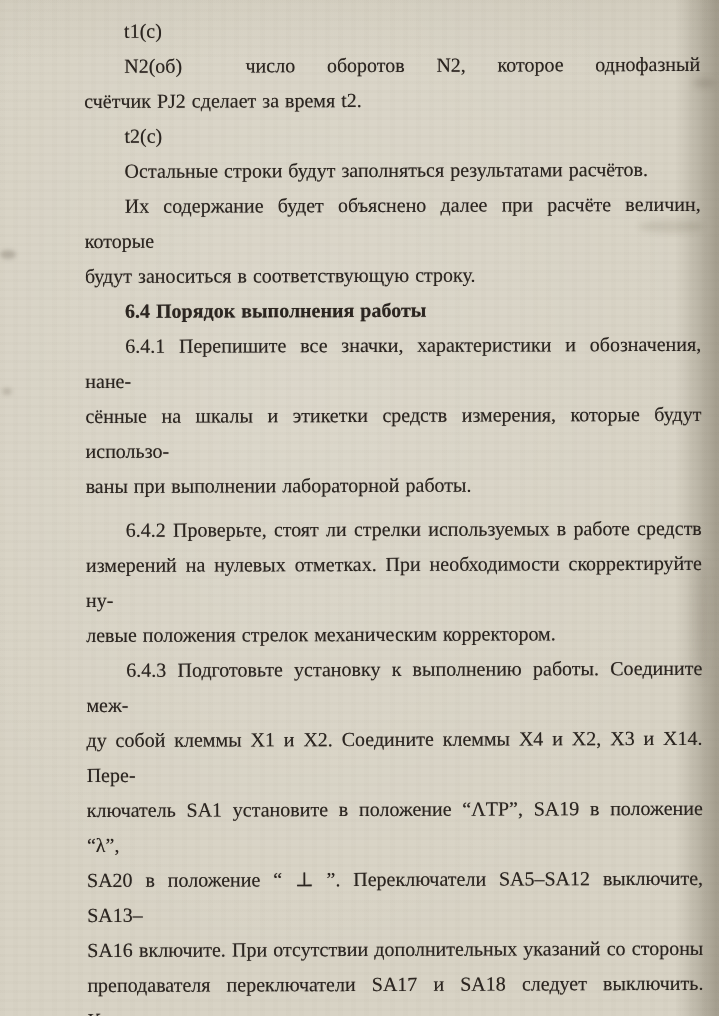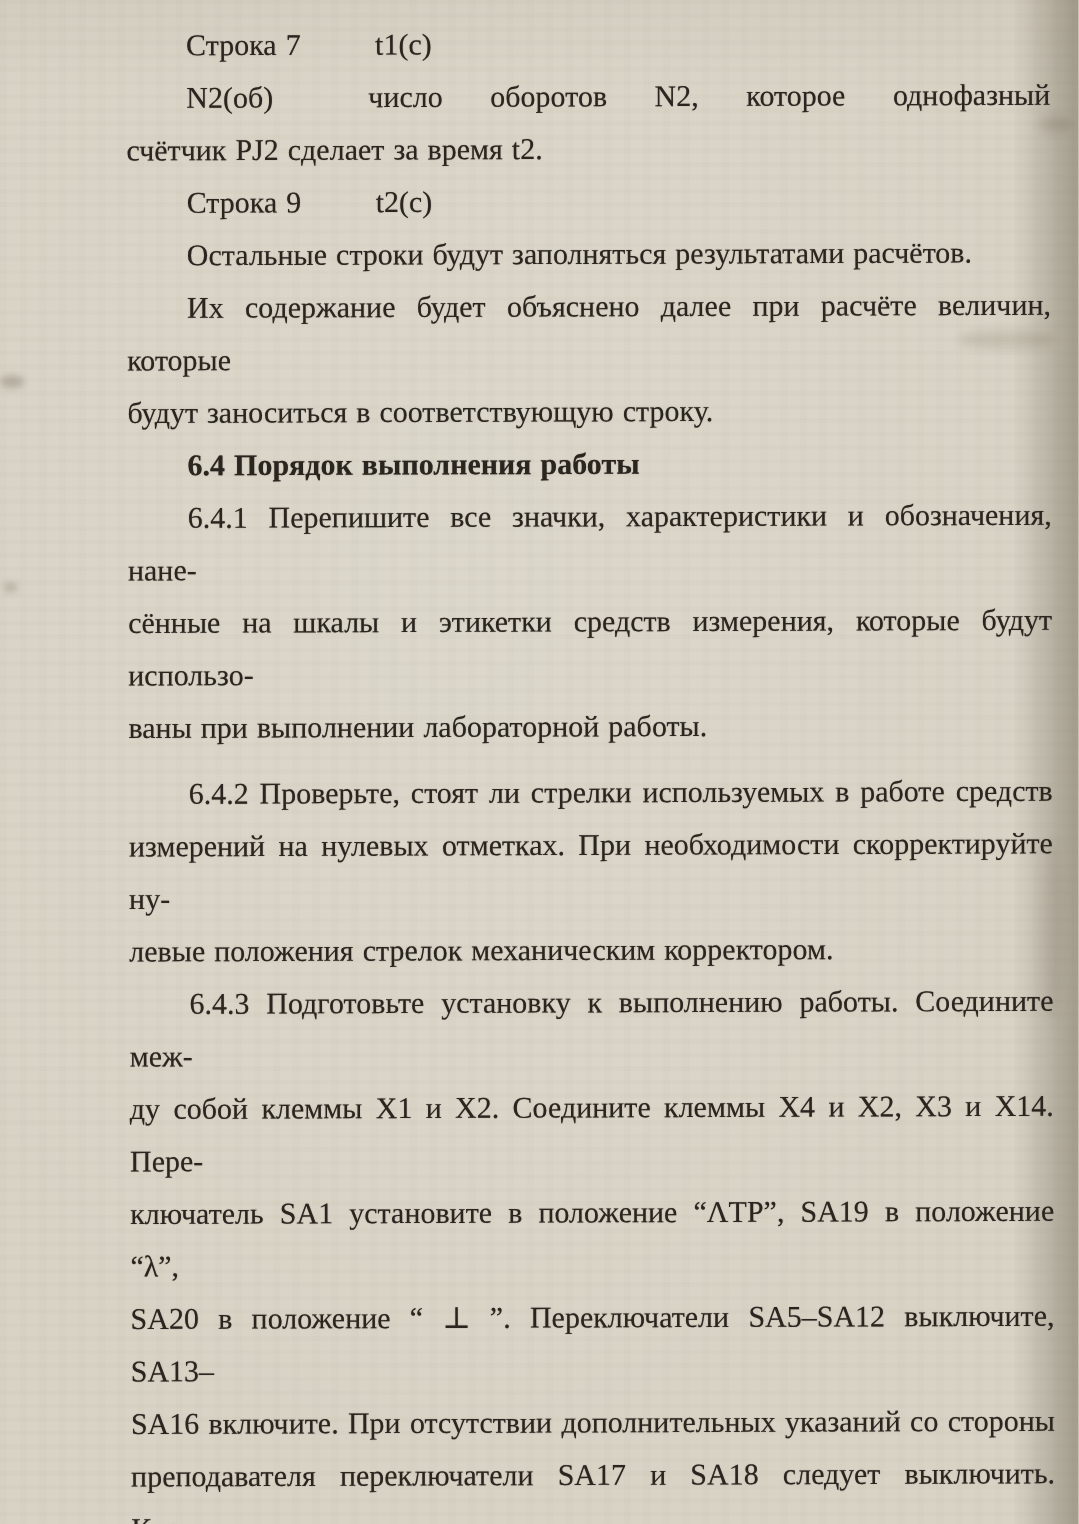--- a/index.html
+++ b/index.html
@@ -57,33 +57,31 @@
   <div class="smudge s1"></div>
   <div class="smudge s2"></div>
   <div class="smudge s3"></div>
   <div class="smudge s4"></div>
   <div class="smudge s5"></div>
 
   <div class="textcol">
 
     <div class="line rowline">
       <span class="row-indent"></span>
-      <span class="row-label">Строка 7</span>
       <span class="row-value">t1(с)</span>
     </div>
 
     <div class="line rowline">
       <span class="row-indent"></span>
       <span class="row-value fill">N2(об)  число оборотов N2, которое однофазный</span>
     </div>
     <div class="line last">счётчик PJ2 сделает за время t2.</div>
 
     <div class="line rowline">
       <span class="row-indent"></span>
-      <span class="row-label">Строка 9</span>
       <span class="row-value">t2(с)</span>
     </div>
 
     <div class="line indent last">Остальные строки будут заполняться результатами расчётов.</div>
 
     <div class="line indent">Их содержание будет объяснено далее при расчёте величин, которые</div>
     <div class="line last">будут заноситься в соответствующую строку.</div>
 
     <div class="line indent heading">6.4 Порядок выполнения работы</div>
 

